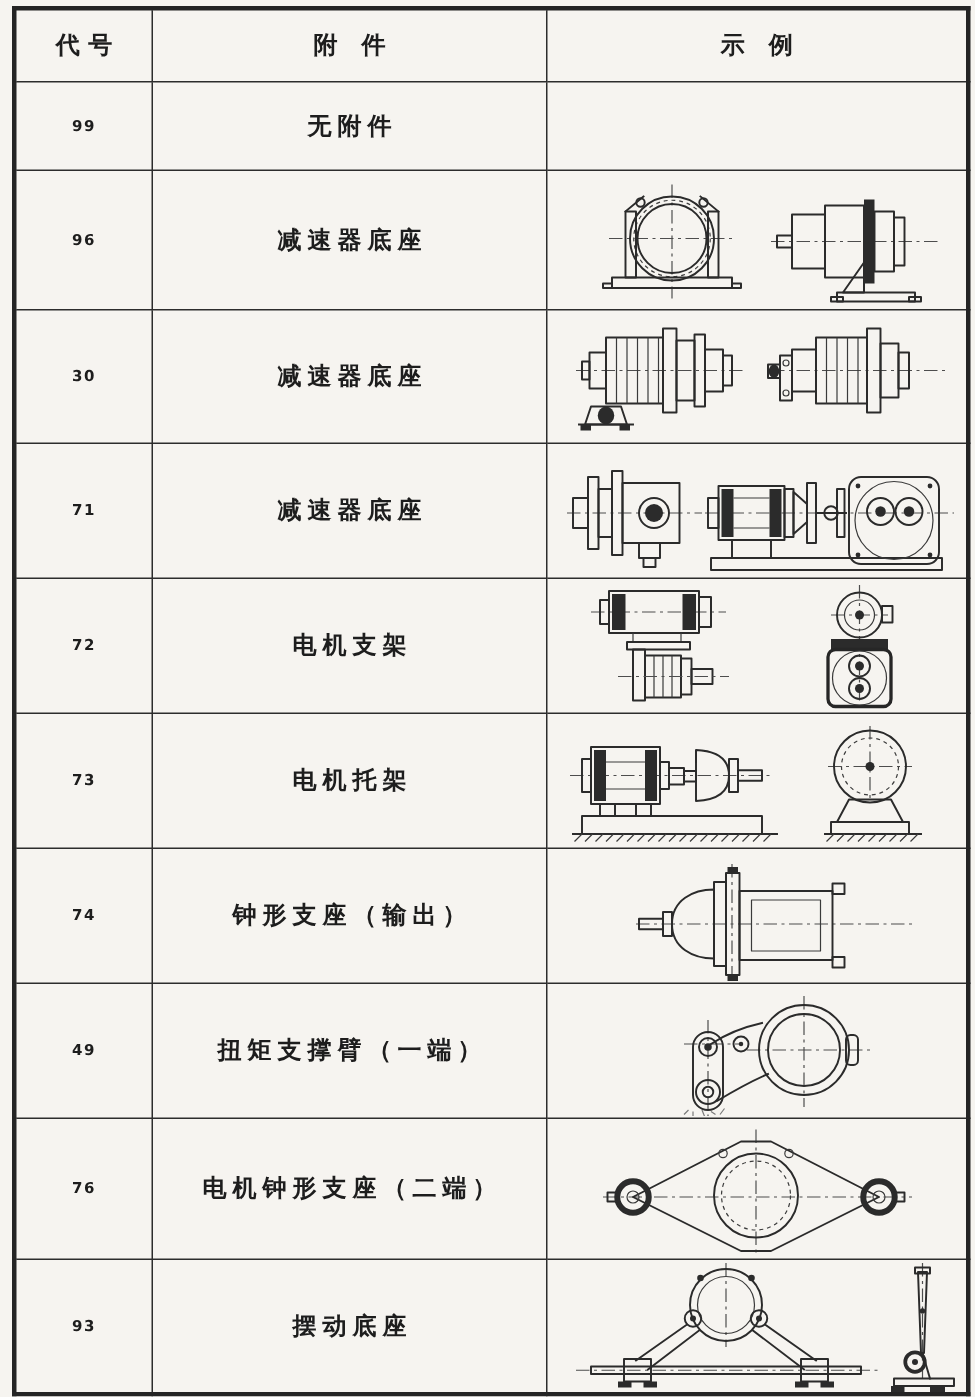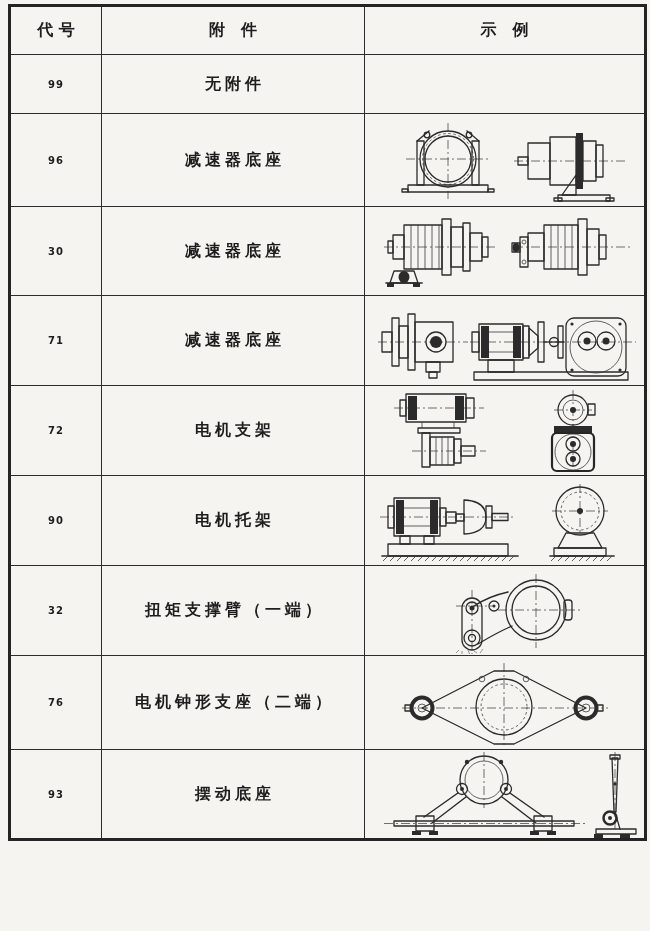--- a/index.html
+++ b/index.html
@@ -204,21 +204,21 @@
         <circle class="lnt" cx="205" cy="64" r="18"></circle>
         <circle class="ln" cx="205" cy="56" r="7"></circle>
               <circle class="fl" cx="205" cy="56" r="3"></circle>
         <circle class="ln" cx="205" cy="71" r="7"></circle>
               <circle class="fl" cx="205" cy="71" r="3"></circle>
       </svg>
     </td>
   </tr>
 
   <tr style="height:90px">
-    <td class="code-cell">90</td>
+    <td class="code-cell">73</td>
     <td class="acc-cell">电机托架</td>
     <td class="ex-cell">
       <svg width="274" height="86" viewBox="0 0 274 86">
         <path class="cl" d="M12,39 H148"></path>
         <rect class="ln" x="20" y="66" width="120" height="12"></rect>
         <rect class="ln" x="26" y="20" width="46" height="38"></rect>
         <rect class="fl" x="28" y="22" width="8" height="34"></rect>
               <rect class="fl" x="62" y="22" width="8" height="34"></rect>
         <path class="lnt" d="M36,30 H62 M36,48 H62"></path>
         <rect class="ln" x="20" y="28" width="6" height="22"></rect>
@@ -238,23 +238,43 @@
               <circle class="dt" cx="212" cy="33" r="19"></circle>
         <circle class="fl" cx="212" cy="33" r="3"></circle>
         <path class="ln" d="M198,55 L226,55 L234,70 L190,70 Z"></path>
         <rect class="ln" x="186" y="70" width="52" height="8"></rect>
         <path class="ln" d="M182,78 H246"></path>
         <path class="lnt" d="M188,78 l-5,5 M195,78 l-5,5 M202,78 l-5,5 M209,78 l-5,5 M216,78 l-5,5 M223,78 l-5,5 M230,78 l-5,5 M237,78 l-5,5 M244,78 l-5,5"></path>
       </svg>
     </td>
   </tr>
 
-
-  <tr style="height:90px">
-    <td class="code-cell">32</td>
+  <tr style="height:90px">
+    <td class="code-cell">74</td>
+    <td class="acc-cell">钟形支座（输出）</td>
+    <td class="ex-cell">
+      <svg width="274" height="86" viewBox="0 0 274 86">
+        <path class="cl" d="M56,48 H240 M120,8 V84"></path>
+        <rect class="ln" x="58" y="44.5" width="16" height="7"></rect>
+        <rect class="ln" x="74" y="40" width="6" height="16"></rect>
+        <path class="ln" d="M80,48 C80,32 94,25 108,25 L108,71 C94,71 80,64 80,48 Z"></path>
+        <rect class="ln" x="108" y="20" width="8" height="56"></rect>
+        <rect class="ln" x="116" y="14" width="9" height="68"></rect>
+        <rect class="fl" x="117" y="10" width="7" height="4"></rect>
+              <rect class="fl" x="117" y="82" width="7" height="4"></rect>
+        <rect class="ln" x="125" y="26" width="62" height="46"></rect>
+        <rect class="lnt" x="133" y="32" width="46" height="34"></rect>
+        <rect class="ln" x="187" y="21" width="8" height="7"></rect>
+              <rect class="ln" x="187" y="70" width="8" height="7"></rect>
+      </svg>
+    </td>
+  </tr>
+
+  <tr style="height:90px">
+    <td class="code-cell">49</td>
     <td class="acc-cell">扭矩支撑臂（一端）</td>
     <td class="ex-cell">
       <svg width="274" height="86" viewBox="0 0 274 86">
         <path class="cl" d="M130,42 H212 M168,6 V80 M104,22 V86 M88,38 H126"></path>
         <circle class="ln" cx="168" cy="42" r="30"></circle>
               <circle class="ln" cx="168" cy="42" r="24"></circle>
         <rect class="ln" x="196" y="32" width="8" height="20" rx="3"></rect>
         <path class="ln" d="M140,24 C122,28 112,34 106,38"></path>
         <path class="ln" d="M144,58 C130,64 120,70 110,76"></path>
         <rect class="ln" x="94" y="30" width="20" height="52" rx="10"></rect>

